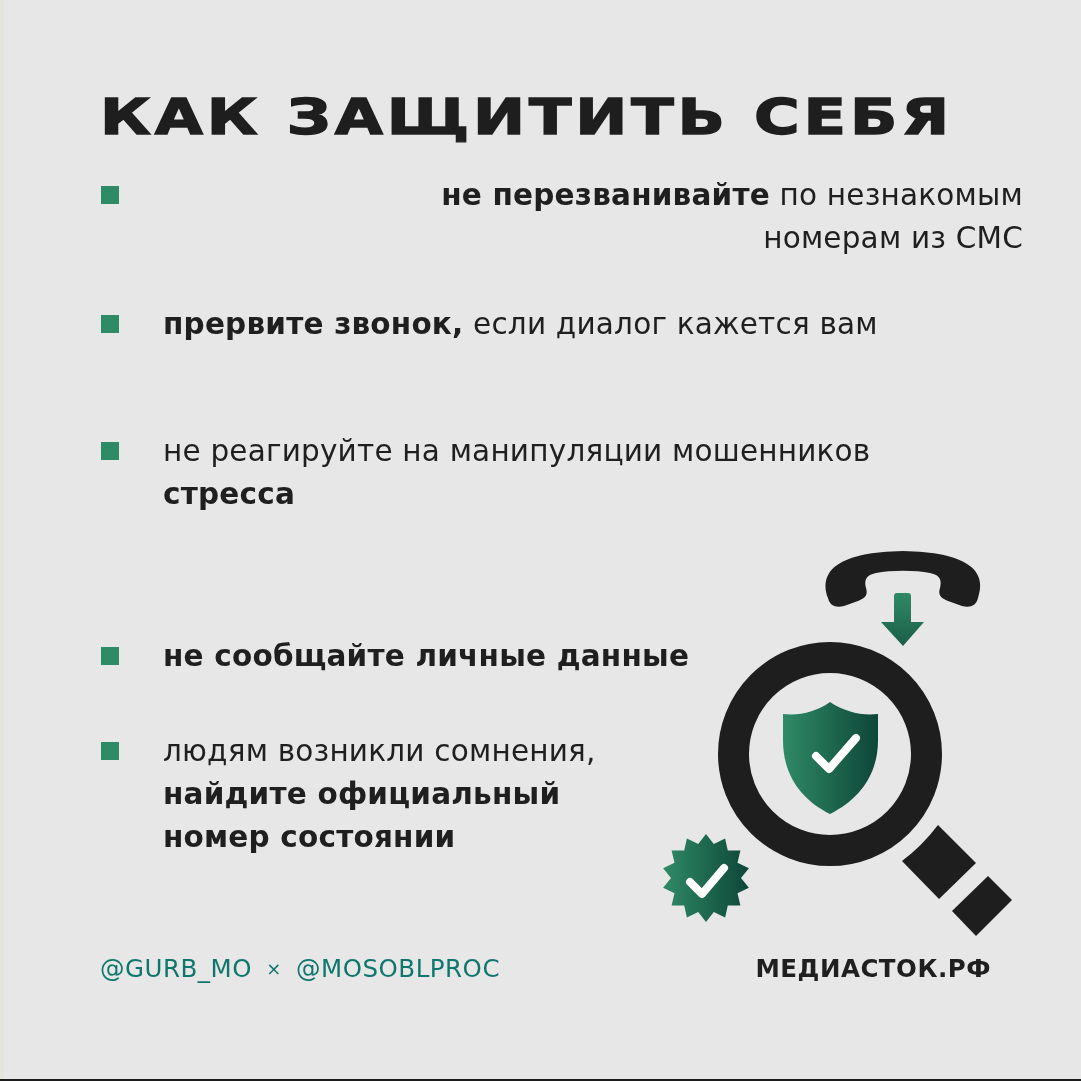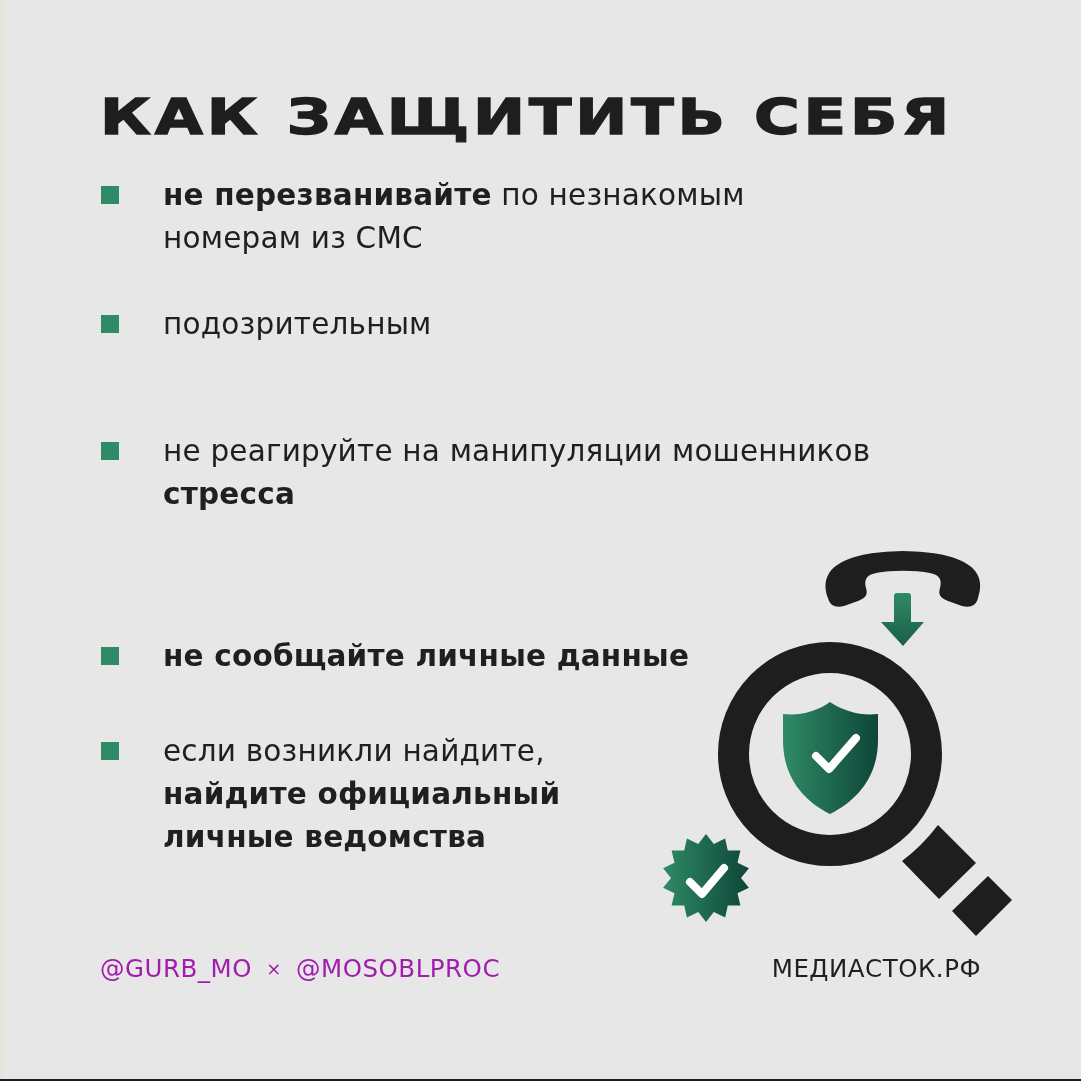--- a/index.html
+++ b/index.html
@@ -75,77 +75,78 @@
     }
     .b { font-weight: 700; }
     .r { font-weight: 400; }
 
     .footer-left {
       position: absolute;
       left: 100px;
       top: 954px;
       font-size: 24.5px;
       letter-spacing: 0.5px;
-      color: #a21caf;
+      color: #0f766e;
       white-space: nowrap;
     }
     .footer-left .x {
       font-size: 18px;
       padding: 0 6px;
       position: relative;
       top: -2px;
     }
     .footer-right {
       position: absolute;
-      right: 100px;
+      right: 90px;
       top: 954px;
       font-size: 24.5px;
       letter-spacing: 0.5px;
       color: #1f1f1f;
       white-space: nowrap;
+      font-weight: bold;
     }
     .illustration {
       position: absolute;
       left: 0; top: 0;
       width: 1081px; height: 1081px;
       pointer-events: none;
     }
   </style>
 </head>
 <body>
 
 <div class="left-edge"></div>
 <div class="bottom-edge"></div>
 
 <h1 class="title">КАК ЗАЩИТИТЬ СЕБЯ</h1>
 
 <ul class="list">
-  <li class="item" style="top:174px;">
+  <li class="item" style="top:174px;text-align:right;">
     <span class="bullet"></span>
   <span class="line"><span class="b">не перезванивайте</span><span class="r"> по незнакомым</span></span>
       <span class="line"><span class="r">номерам из СМС</span></span>
     </li>
   <li class="item" style="top:303px;">
     <span class="bullet"></span>
-      <span class="line"><span class="r">подозрительным</span></span>
+  <span class="line"><span class="b">прервите звонок,</span><span class="r"> если диалог кажется вам</span></span>
     </li>
   <li class="item" style="top:430px;">
     <span class="bullet"></span>
   <span class="line"><span class="r">не реагируйте на манипуляции мошенников</span></span>
       <span class="line"><span class="b">стресса</span></span>
     </li>
   <li class="item" style="top:635px;">
     <span class="bullet"></span>
   <span class="line"><span class="b">не сообщайте личные данные</span></span>
     </li>
   <li class="item" style="top:730px;">
     <span class="bullet"></span>
-  <span class="line"><span class="r">если возникли найдите,</span></span>
+  <span class="line"><span class="r">людям возникли сомнения,</span></span>
       <span class="line"><span class="b">найдите официальный</span></span>
-      <span class="line"><span class="b">личные ведомства</span></span>
+      <span class="line"><span class="b">номер состоянии</span></span>
     </li>
 </ul>
 
 <div class="footer-left">
   <span>@GURB_MO</span>
   <span class="x">×</span>
   <span>@MOSOBLPROC</span>
 </div>
 <div class="footer-right">МЕДИАСТОК.РФ</div>
 

